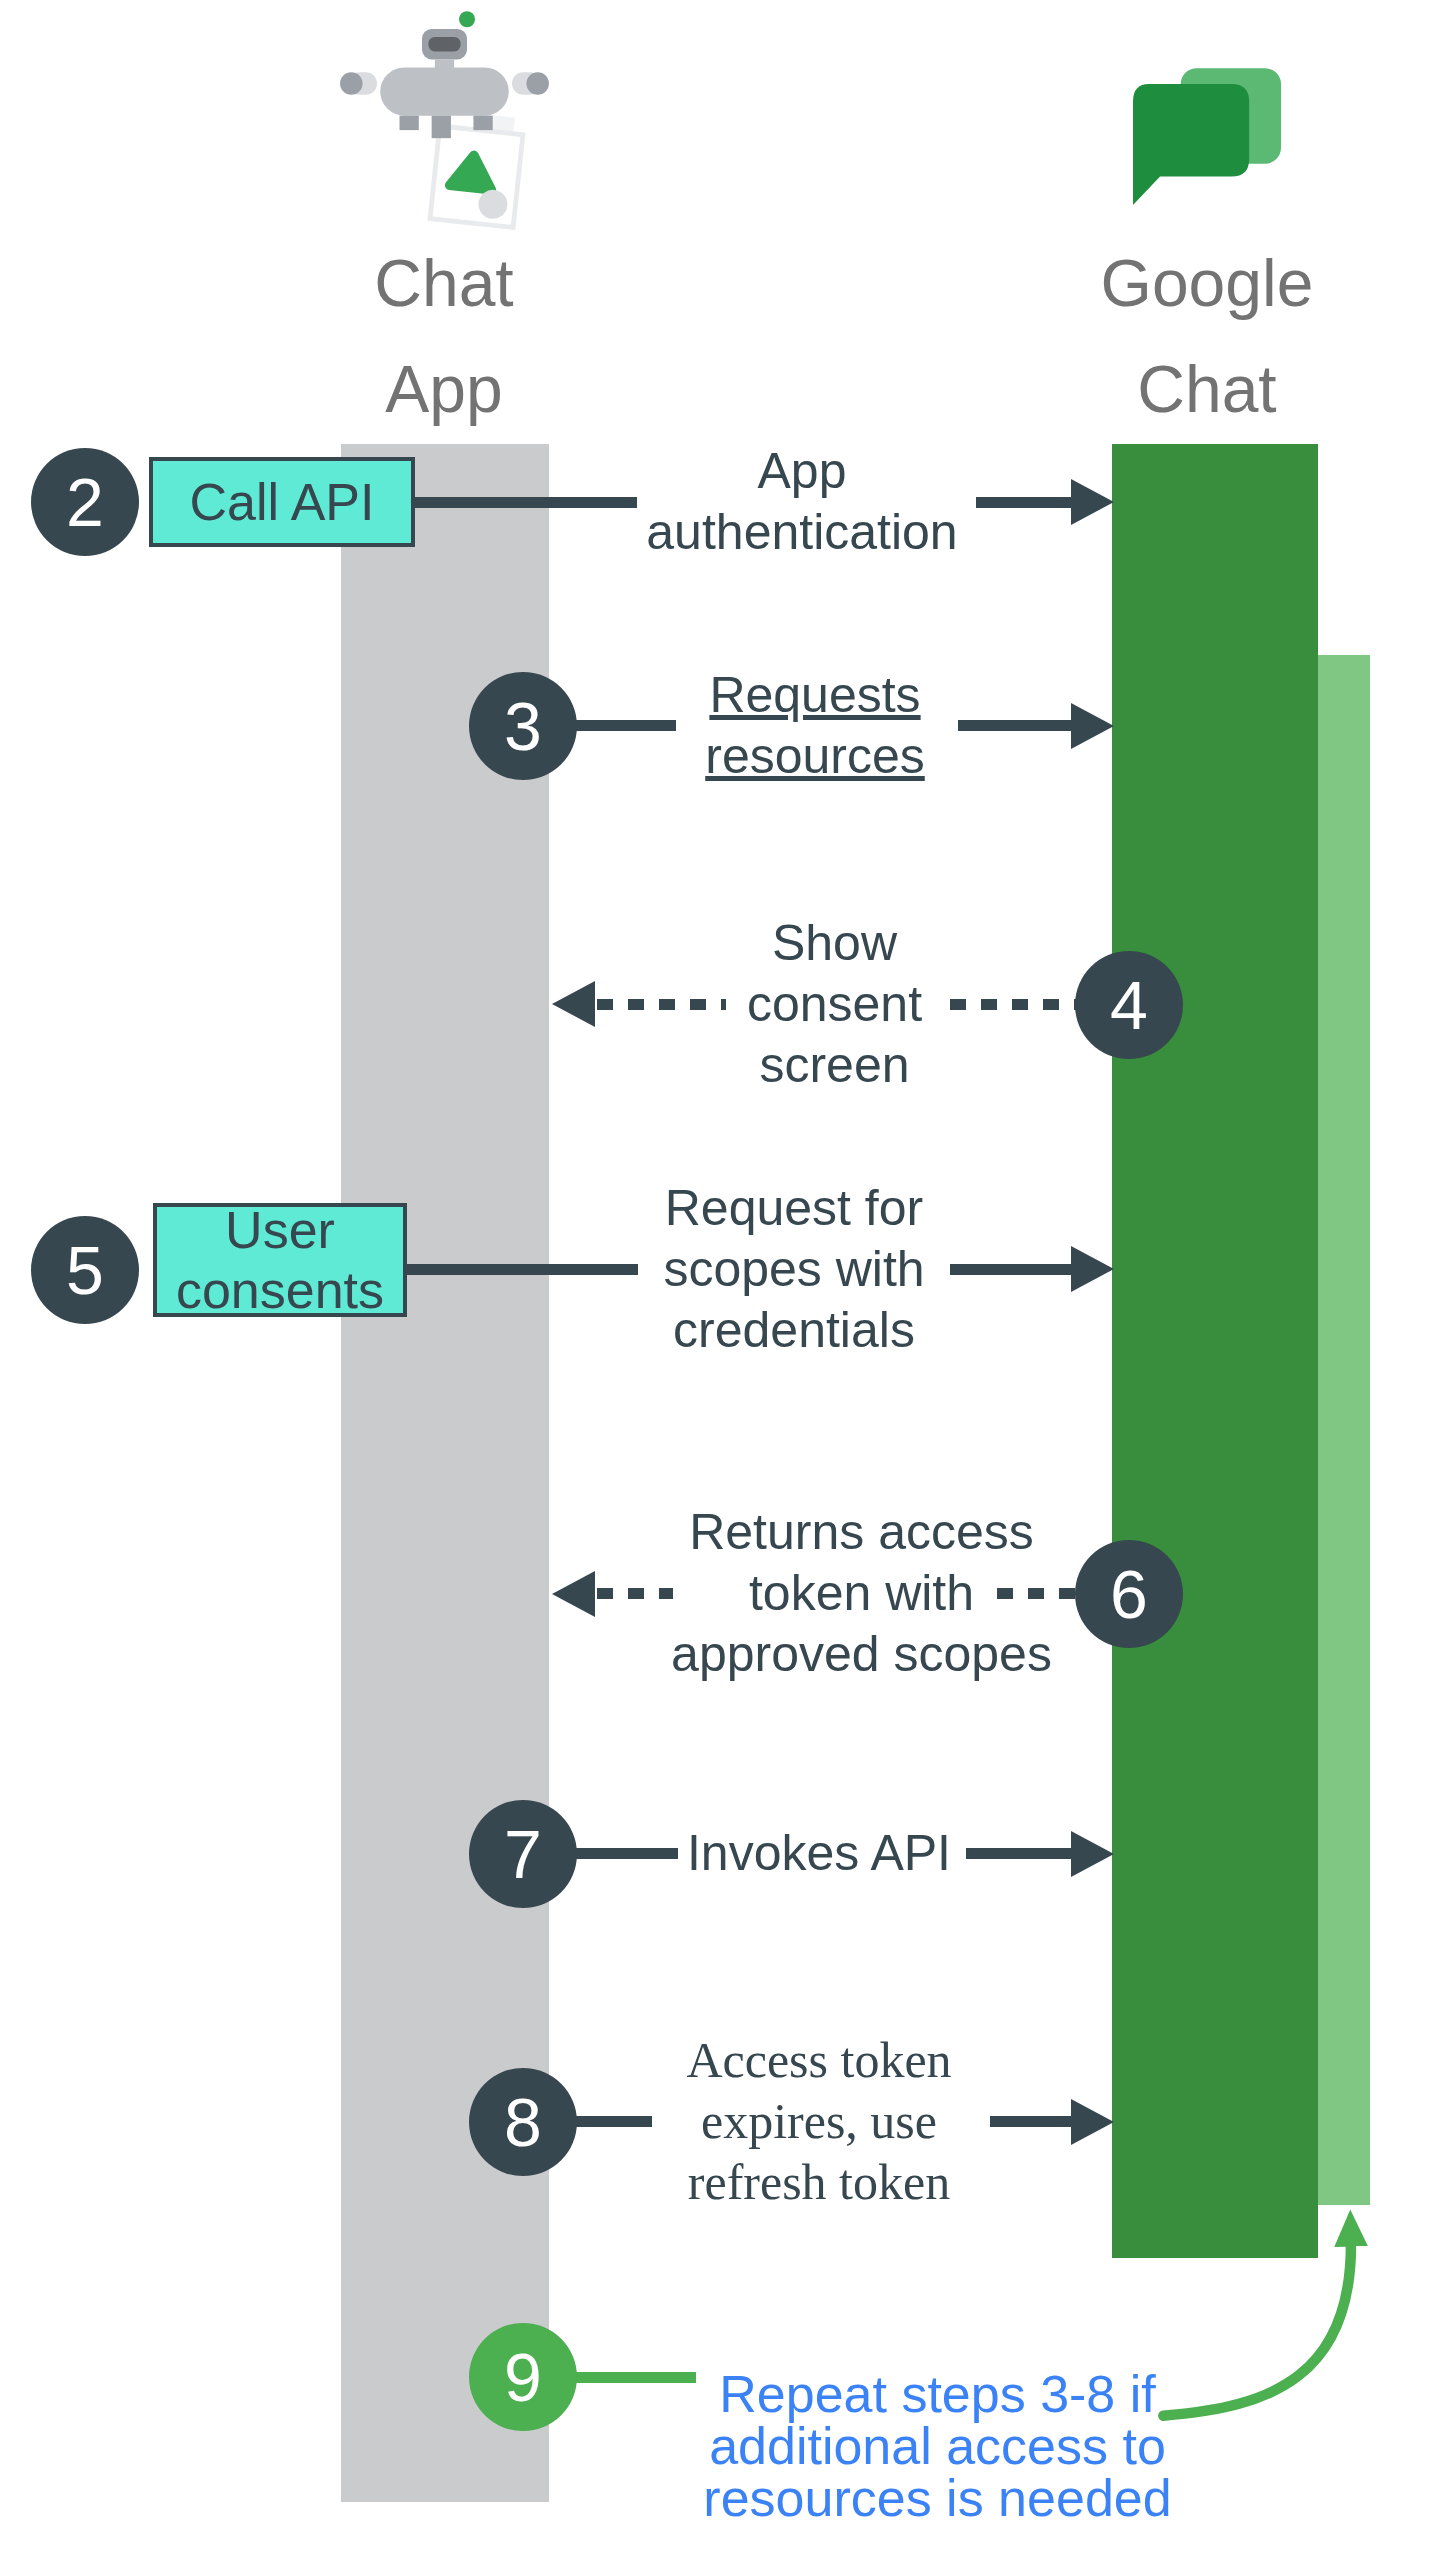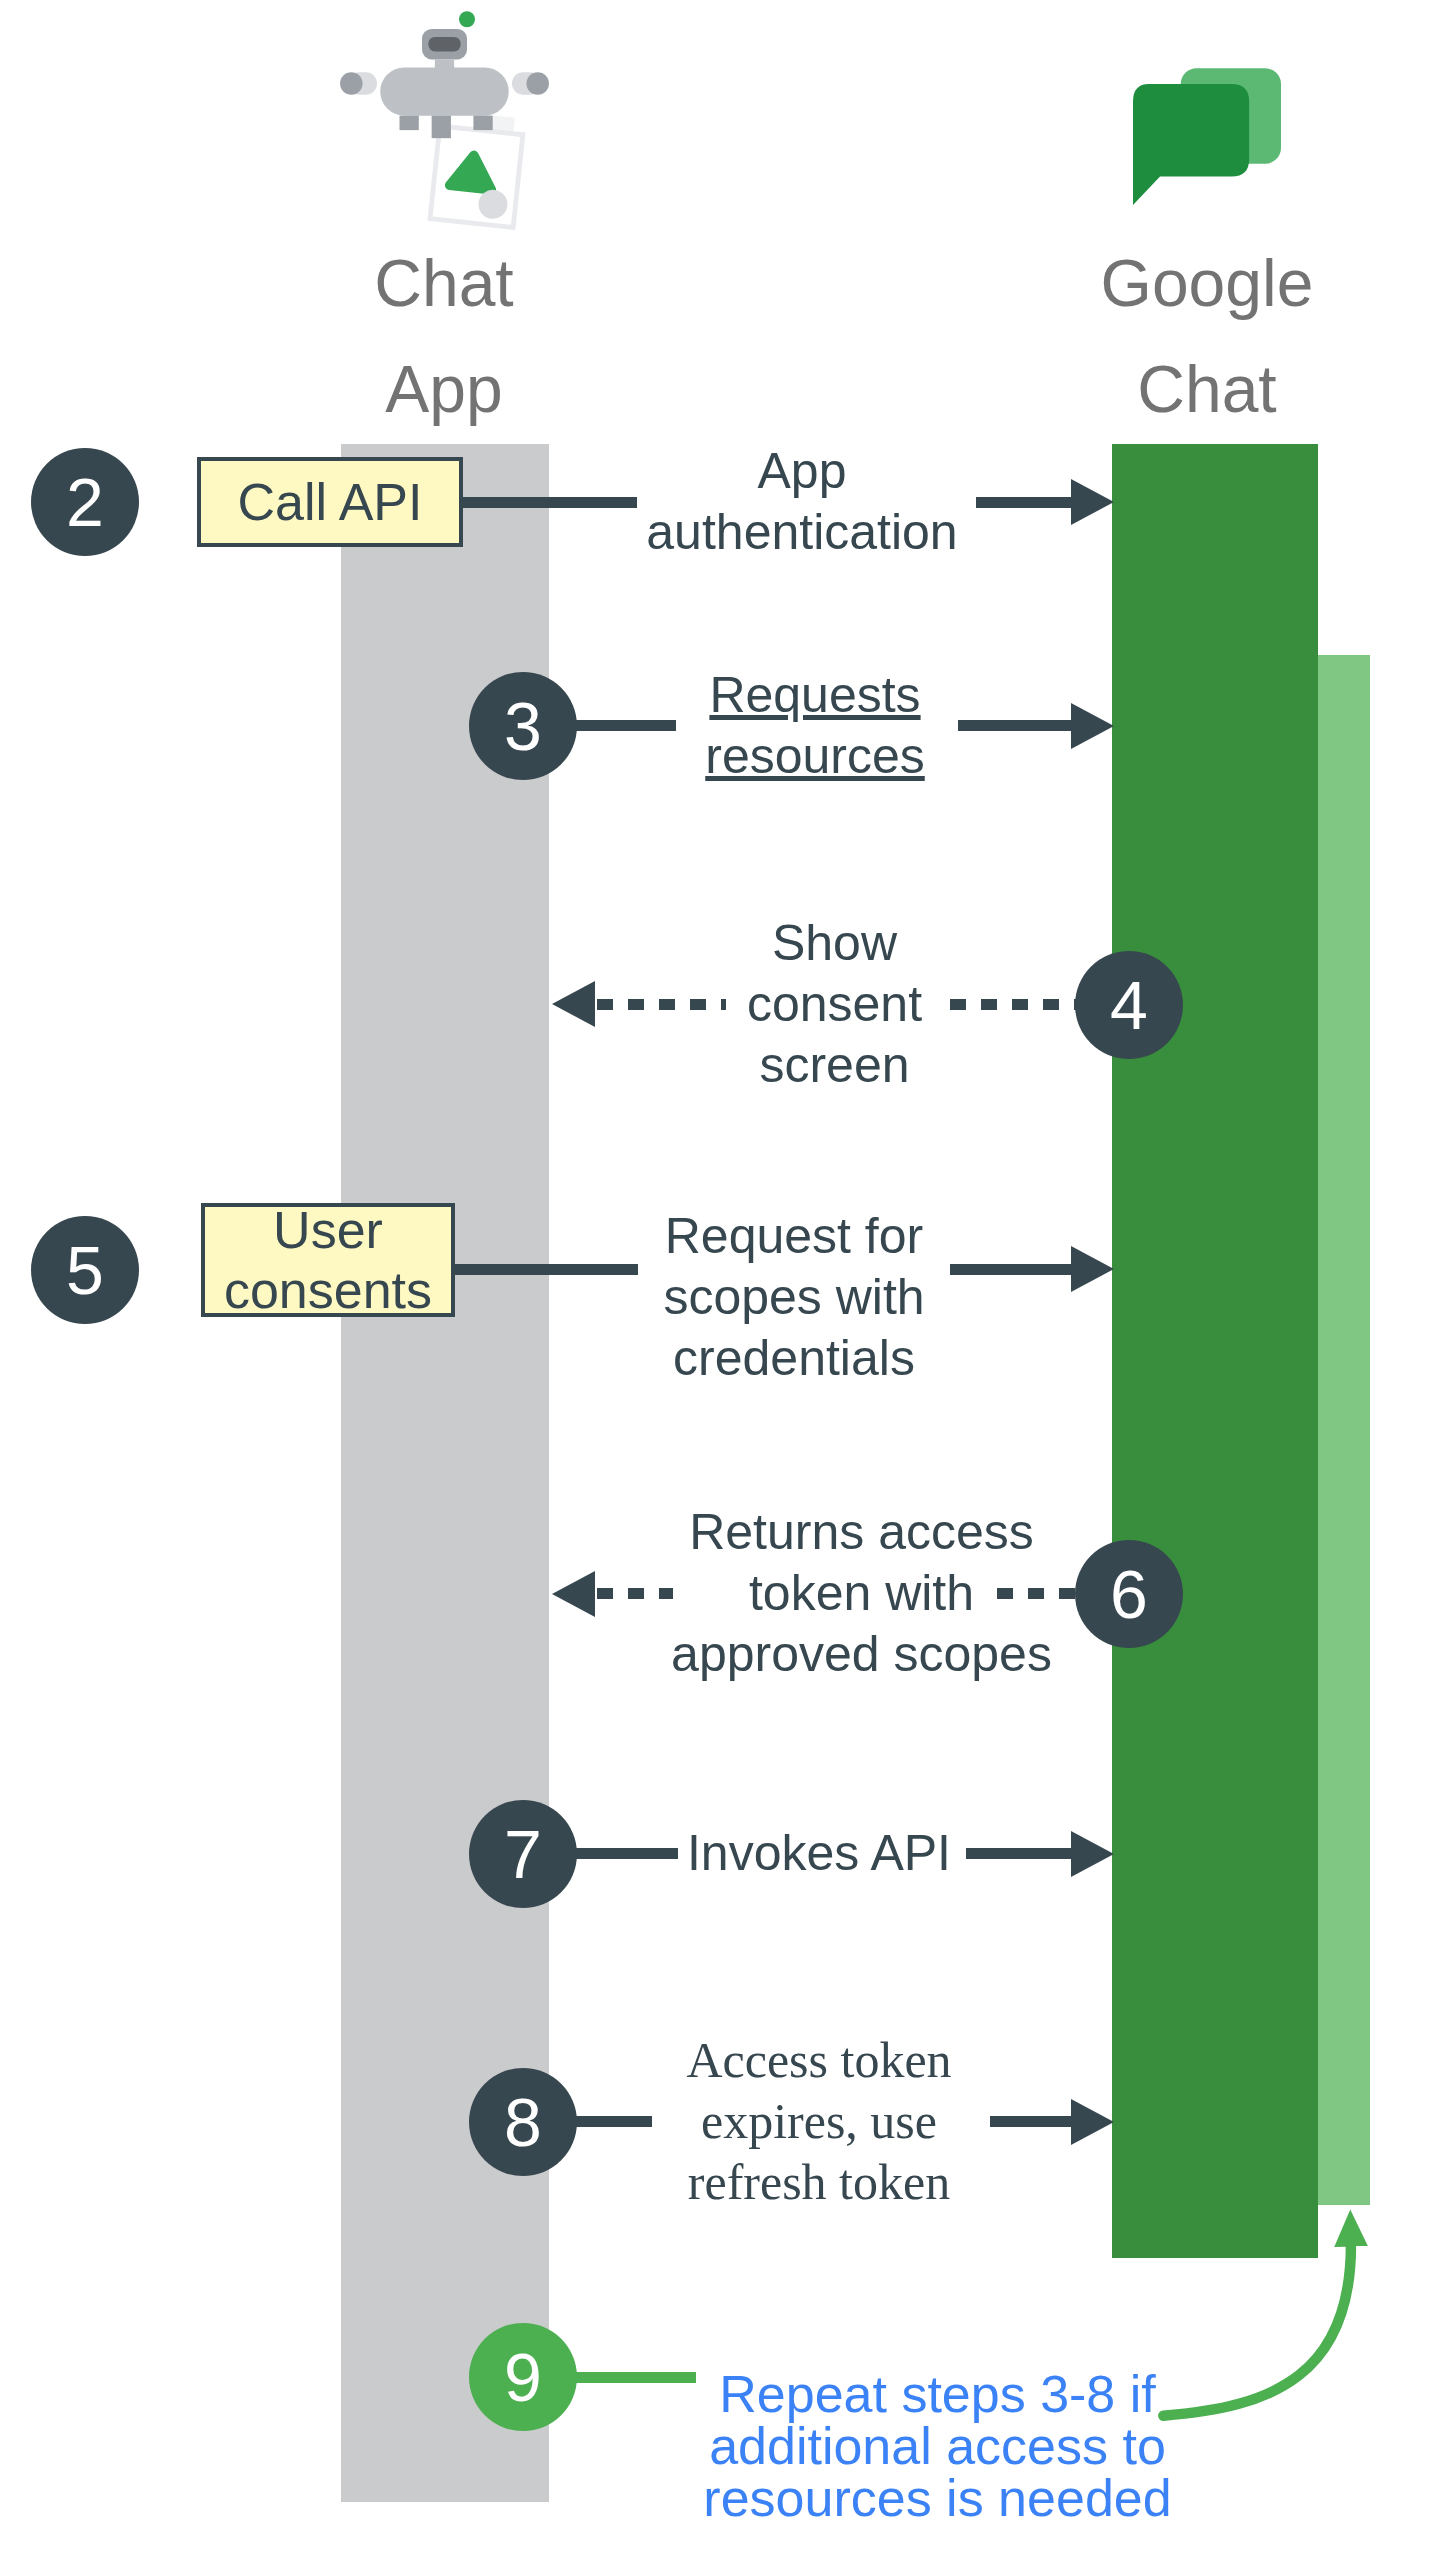--- a/index.html
+++ b/index.html
@@ -34,24 +34,24 @@
   }
 
   .circle {
     position: absolute; width: 108px; height: 108px; border-radius: 50%;
     background: #37474F; color: #ffffff; font-size: 68px;
     display: flex; align-items: center; justify-content: center; z-index: 6;
   }
   .circle.green { background: #4CAF50; }
 
   .box {
-    position: absolute; background: #fef9c3; border: 4.8px solid #37474F;
+    position: absolute; background: #5eead4; border: 4.8px solid #37474F;
     color: #37474F; font-size: 52px; line-height: 60px;
     display: flex; align-items: center; justify-content: center;
-    text-align: center; white-space: pre-line; z-index: 5; margin-left: 48px;
+    text-align: center; white-space: pre-line; z-index: 5;
   }
 
   .label {
     position: absolute; color: #37474F; font-size: 50px; line-height: 61px;
     text-align: center; white-space: pre-line; z-index: 4;
   }
   .label.note { color: #3b82f6; font-size: 52px; line-height: 52px; }
 
   .actor-label {
     position: absolute; color: #737373; font-size: 66px; line-height: 106px;
@@ -119,21 +119,21 @@
   <div class="label" style="left:722px; top:913px; width:225px;">Show
 consent
 screen</div>
   <div class="dotline" style="left:950px; top:999px; width:126px;"></div>
   <div class="circle" style="left:1075px; top:951px;">4</div>
 
   <div class="circle" style="left:31px; top:1216px;">5</div>
   <div class="box" style="left:153px; top:1203px; width:254px; height:114px;">User
 consents</div>
   <div class="line" style="left:405px; top:1264px; width:233px;"></div>
-  <div class="label" style="left:633px; top:1178px; width:322px;margin-top:28px;">Request for
+  <div class="label" style="left:633px; top:1178px; width:322px;">Request for
 scopes with
 credentials</div>
   <div class="line" style="left:950px; top:1264px; width:122px;"></div>
   <div class="arr-r" style="left:1071px; top:1246px;"></div>
 
   <div class="arr-l" style="left:552px; top:1571px;"></div>
   <div class="dotline" style="left:597px; top:1588px; width:76px;"></div>
   <div class="label" style="left:660px; top:1502px; width:403px;">Returns access
 token with
 approved scopes</div>

